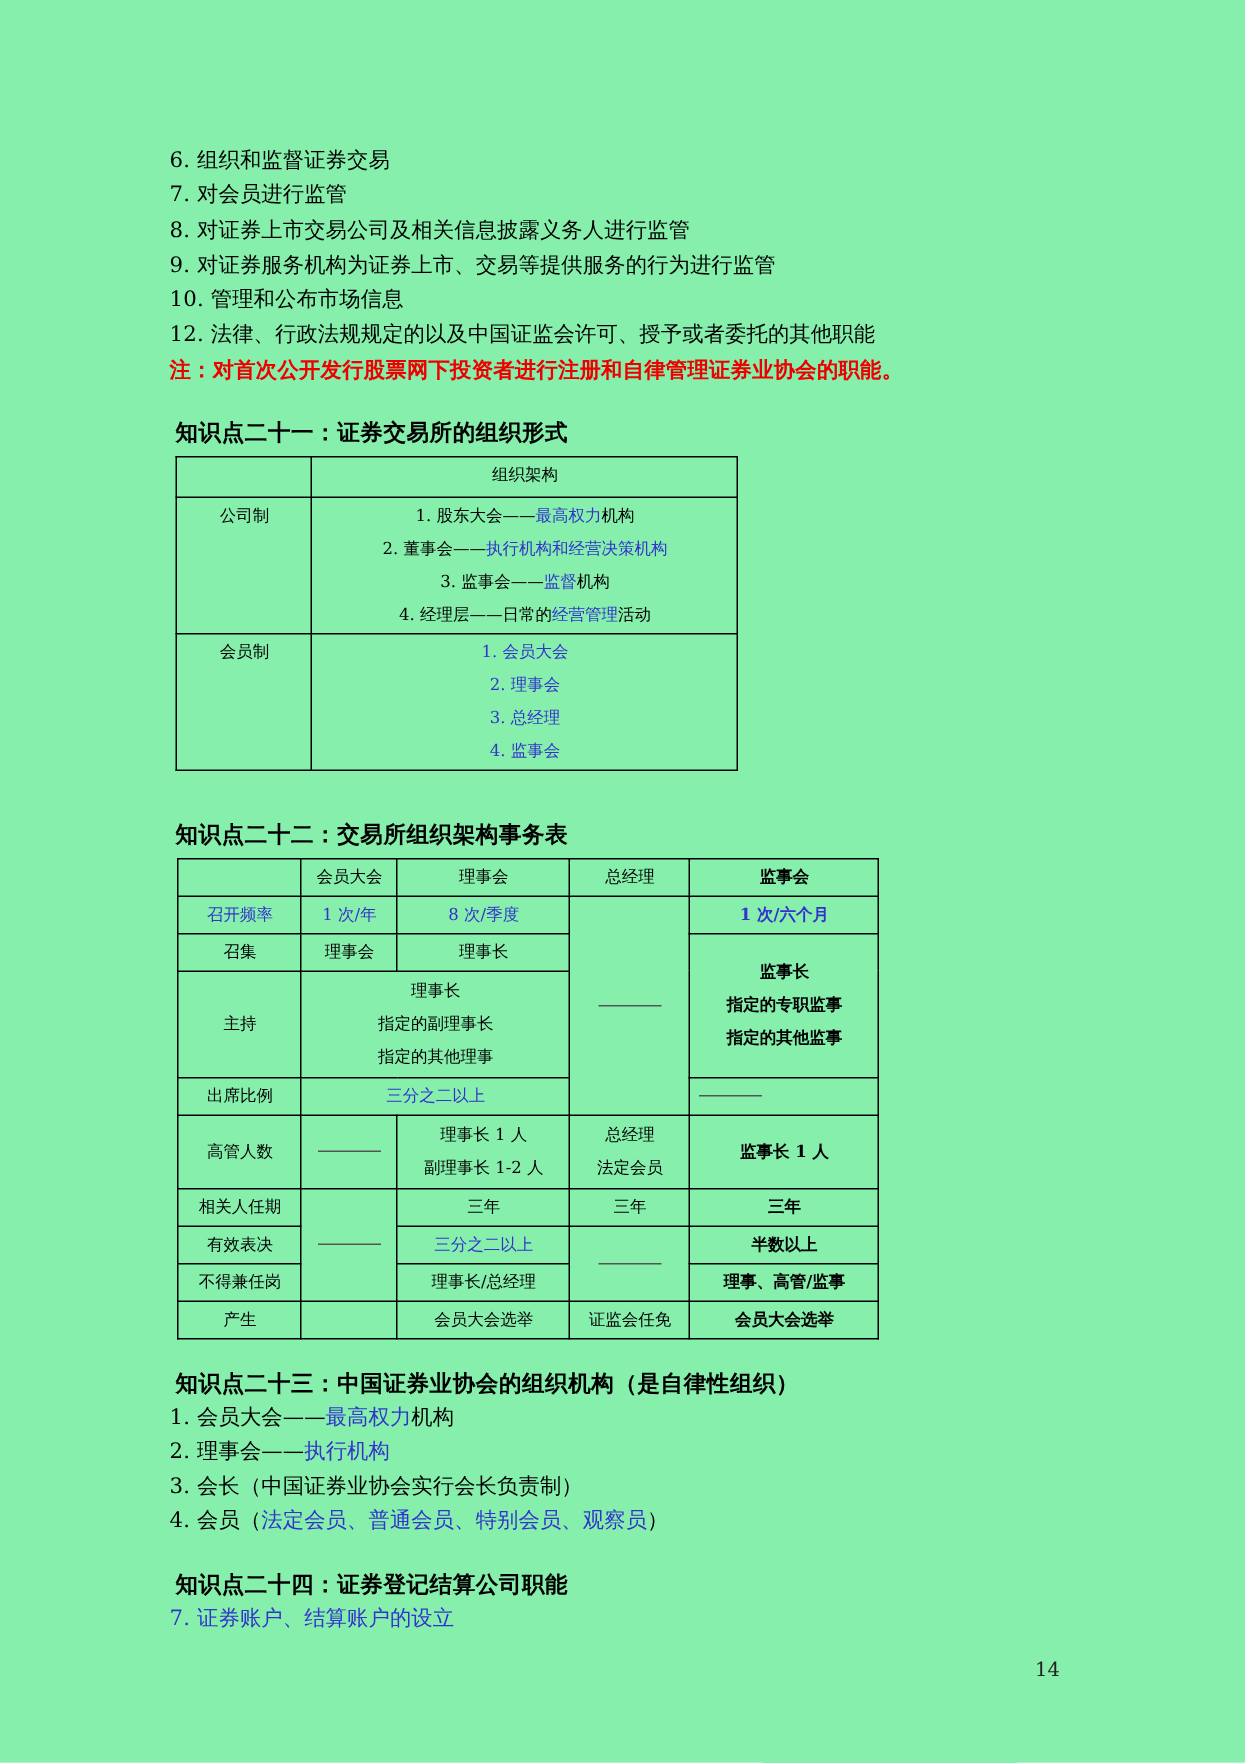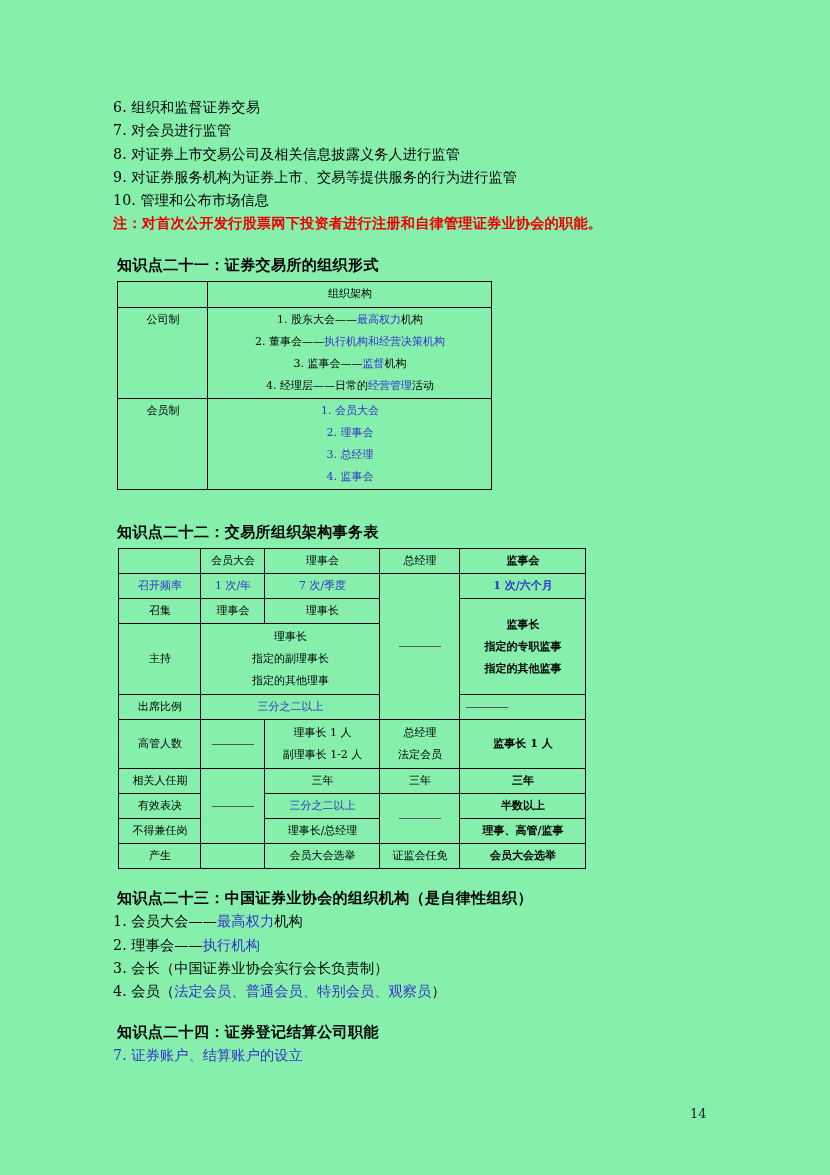--- a/index.html
+++ b/index.html
@@ -105,20 +105,21 @@
 
 <div class="page">
   <div class="content">
 
     <div>
       <div class="line">6. 组织和监督证券交易</div>
       <div class="line">7. 对会员进行监管</div>
       <div class="line">8. 对证券上市交易公司及相关信息披露义务人进行监管</div>
       <div class="line">9. 对证券服务机构为证券上市、交易等提供服务的行为进行监管</div>
       <div class="line">10. 管理和公布市场信息</div>
+      <div class="line">12. 法律、行政法规规定的以及中国证监会许可、授予或者委托的其他职能</div>
       <div class="line red">注：对首次公开发行股票网下投资者进行注册和自律管理证券业协会的职能。</div>
     </div>
 
     <div class="gap-md"></div>
 
     <div class="heading">知识点二十一：证券交易所的组织形式</div>
     <div style="height:4px"></div>
     <table id="org-form-table">
       <tbody>
           <tr>
@@ -157,21 +158,21 @@
         <td class="k" style="height:24px"></td>
         <td class="m">会员大会</td>
         <td class="l">理事会</td>
         <td class="g">总经理</td>
         <td class="s">监事会</td>
       </tr>
 
       <tr>
         <td class="k blue" style="height:24px">召开频率</td>
         <td class="m blue">1 次/年</td>
-        <td class="l blue">7 次/季度</td>
+        <td class="l blue">8 次/季度</td>
         <td class="g" rowspan="4">
               <span class="dash"></span>
             </td>
         <td class="s blue">1 次/六个月</td>
       </tr>
 
       <tr>
         <td class="k" style="height:24px">召集</td>
         <td class="m">理事会</td>
         <td class="l">理事长</td>

